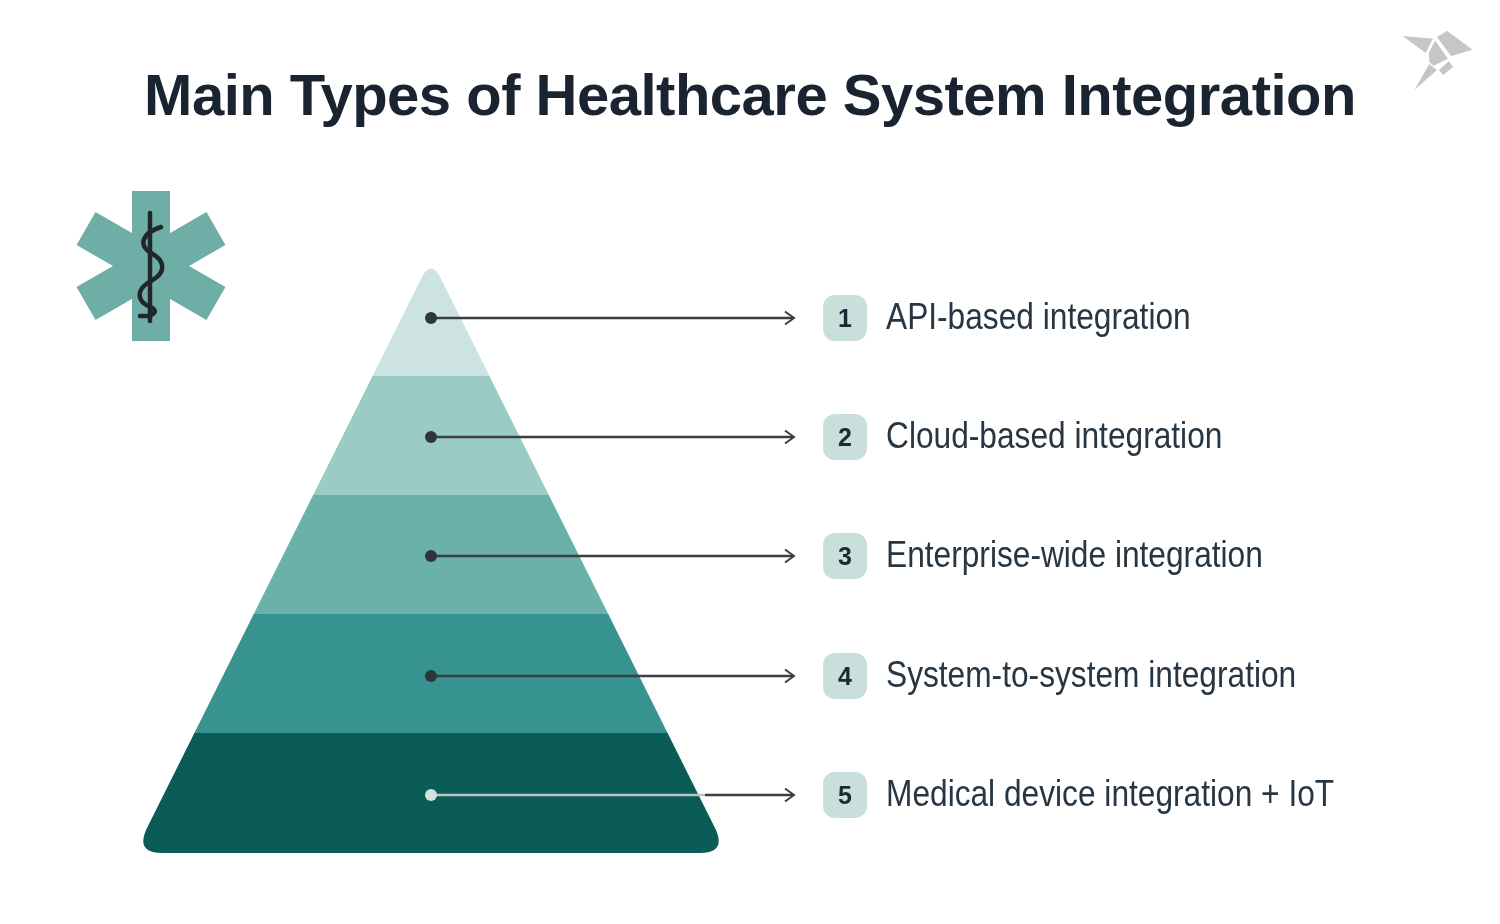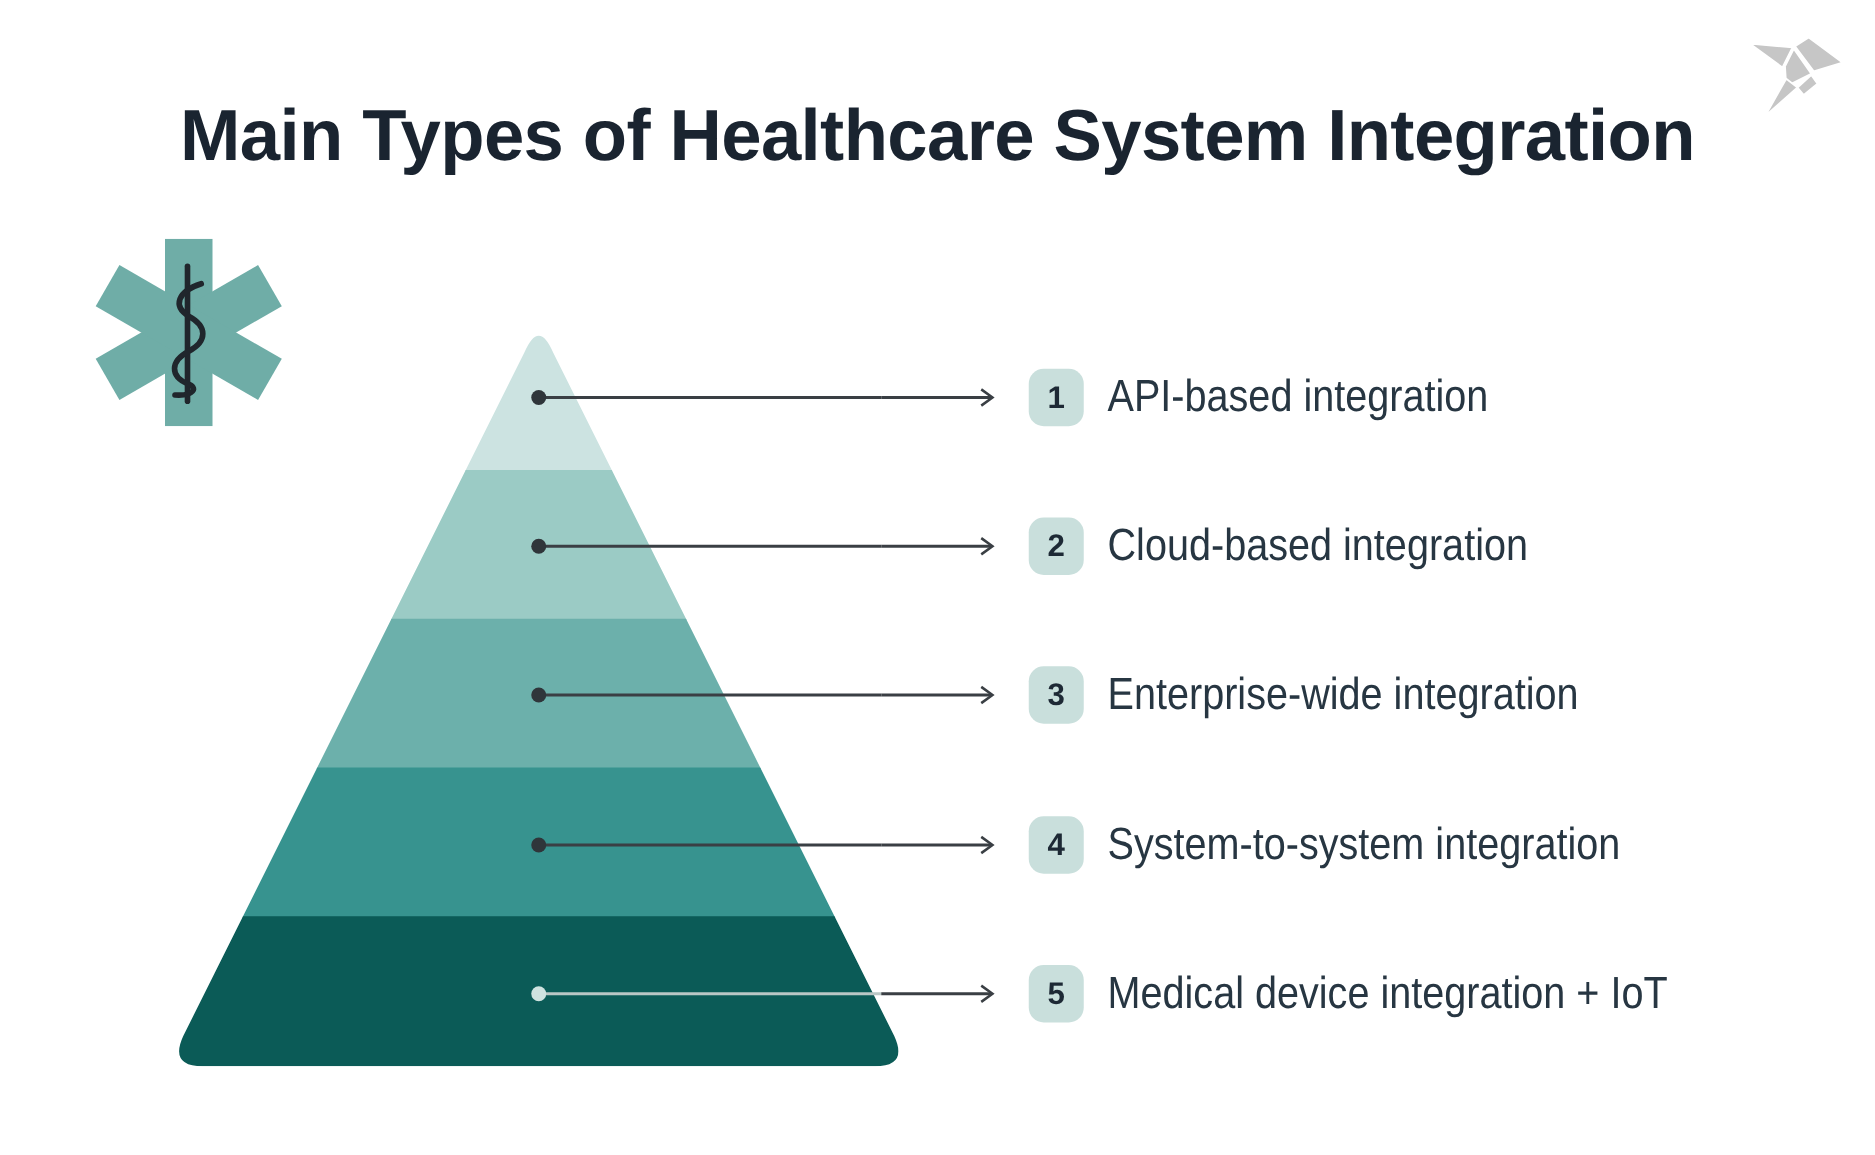--- a/index.html
+++ b/index.html
@@ -4,21 +4,21 @@
 <style>
   html,body{margin:0;padding:0;}
   body{
     width:1500px;height:924px;background:#ffffff;
     font-family:"Liberation Sans",sans-serif;
     position:relative;overflow:hidden;
   }
   .canvas{position:absolute;inset:0;}
 
   .title{
-    position:absolute;top:70px;left:0;right:0;margin:0;
+    position:absolute;top:56px;left:0;right:0;margin:0;
     text-align:center;
     font-size:58px;line-height:1.33;font-weight:800;
     letter-spacing:-0.5px;color:#1a2430;
   }
 
   .star{position:absolute;left:76px;top:191px;width:150px;height:150px;}
   .bird{position:absolute;left:1392px;top:22px;width:92px;height:78px;}
   .pyramid{position:absolute;left:121px;top:247px;width:620px;height:616px;}
 
   .row{position:absolute;left:0;width:1500px;height:0;}

